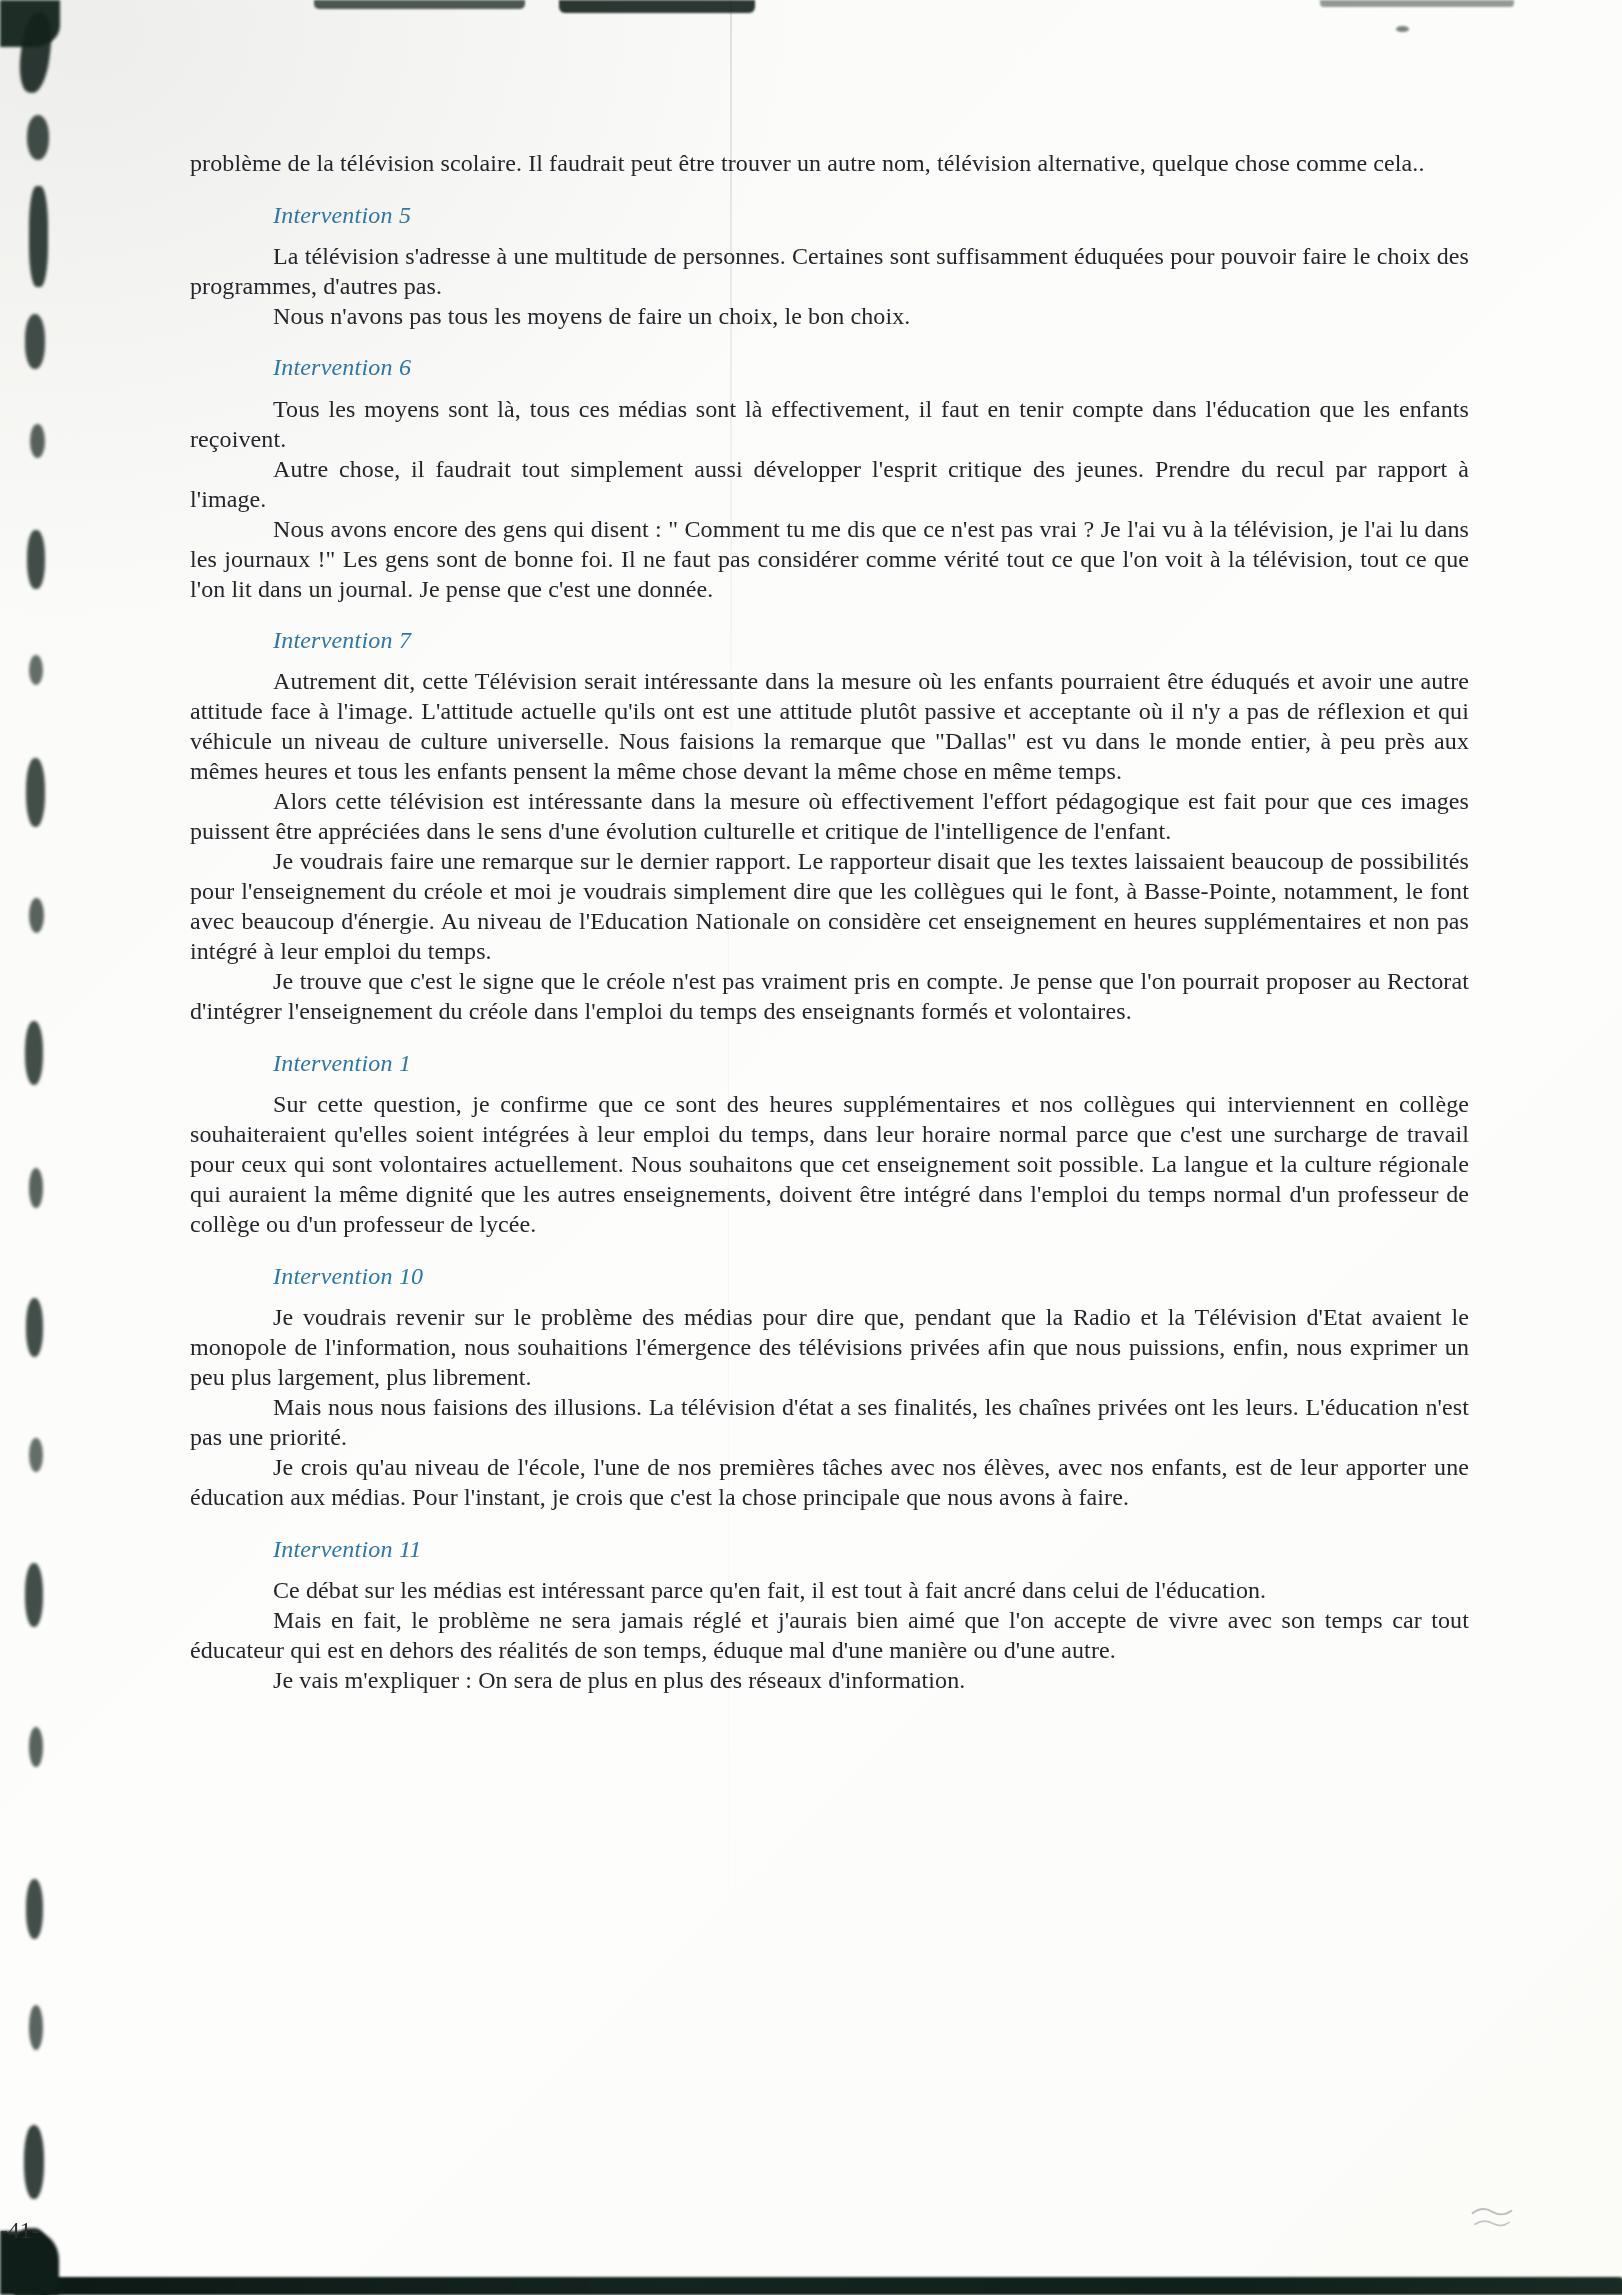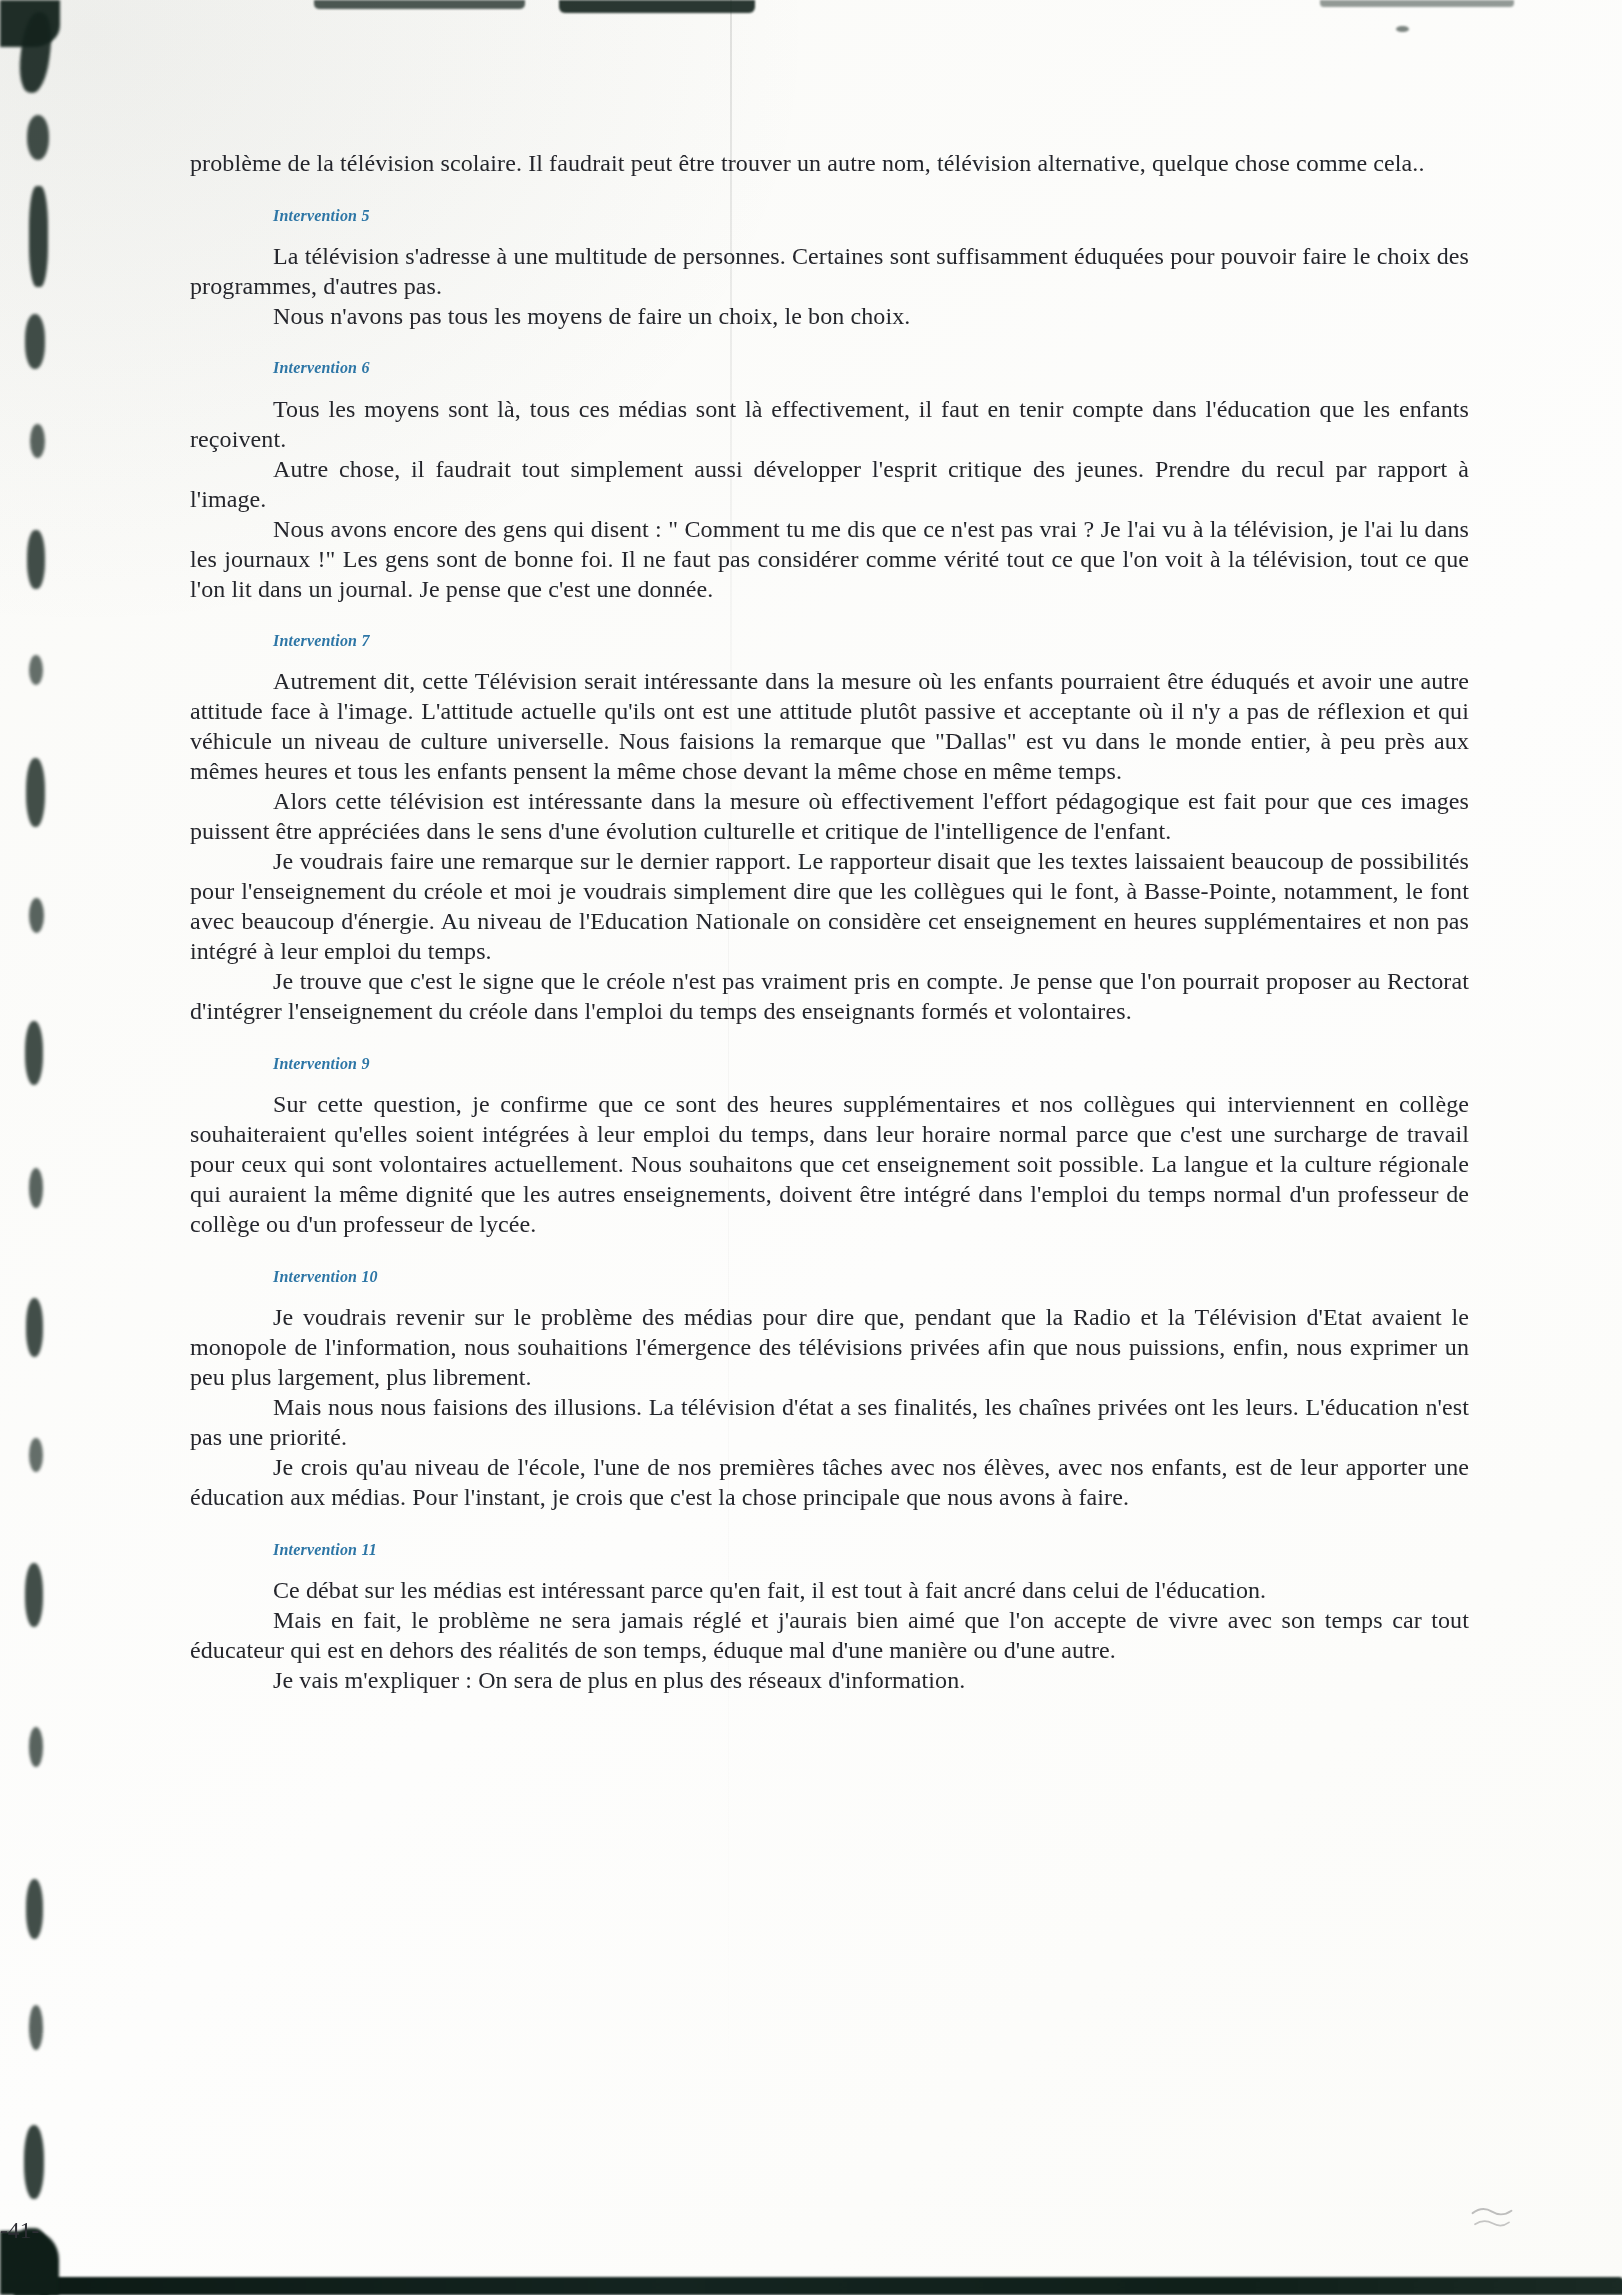--- a/index.html
+++ b/index.html
@@ -106,24 +106,24 @@
   .para {
     margin: 0;
     text-align: justify;
     text-indent: 83px;
   }
   .no-indent {
     text-indent: 0;
   }
   .intervention-heading {
     margin: 22.6px 0 10.8px 83px;
-    font-size: 16px;
+    font-size: 24px;
     line-height: 29.4px;
     font-style: italic;
-    font-weight: 700;
+    font-weight: 400;
     color: var(--accent, #2d76a6);
     letter-spacing: 0.2px;
   }
   .page-number {
     position: absolute;
     left: 0;
     right: 12px;
     top: 2217px;
     font-size: 23.6px;
     color: #2c2d33;
@@ -193,21 +193,21 @@
         <section>
           <h2 class="intervention-heading">Intervention 7</h2>
           <p class="para">Autrement dit, cette Télévision serait intéressante dans la mesure où les enfants pourraient être éduqués et avoir une autre attitude face à l'image. L'attitude actuelle qu'ils ont est une attitude plutôt passive et acceptante où il n'y a pas de réflexion et qui véhicule un niveau de culture universelle. Nous faisions la remarque que "Dallas" est vu dans le monde entier, à peu près aux mêmes heures et tous les enfants pensent la même chose devant la même chose en même temps.</p>
           <p class="para">Alors cette télévision est intéressante dans la mesure où effectivement l'effort pédagogique est fait pour que ces images puissent être appréciées dans le sens d'une évolution culturelle et critique de l'intelligence de l'enfant.</p>
         </section>
         <section>
           <p class="para">Je voudrais faire une remarque sur le dernier rapport. Le rapporteur disait que les textes laissaient beaucoup de possibilités pour l'enseignement du créole et moi je voudrais simplement dire que les collègues qui le font, à Basse-Pointe, notamment, le font avec beaucoup d'énergie. Au niveau de l'Education Nationale on considère cet enseignement en heures supplémentaires et non pas intégré à leur emploi du temps.</p>
           <p class="para">Je trouve que c'est le signe que le créole n'est pas vraiment pris en compte. Je pense que l'on pourrait proposer au Rectorat d'intégrer l'enseignement du créole dans l'emploi du temps des enseignants formés et volontaires.</p>
         </section>
         <section>
-          <h2 class="intervention-heading">Intervention 9</h2>
+          <h2 class="intervention-heading">Intervention 1</h2>
           <p class="para">Sur cette question, je confirme que ce sont des heures supplémentaires et nos collègues qui interviennent en collège souhaiteraient qu'elles soient intégrées à leur emploi du temps, dans leur horaire normal parce que c'est une surcharge de travail pour ceux qui sont volontaires actuellement. Nous souhaitons que cet enseignement soit possible. La langue et la culture régionale qui auraient la même dignité que les autres enseignements, doivent être intégré dans l'emploi du temps normal d'un professeur de collège ou d'un professeur de lycée.</p>
         </section>
         <section>
           <h2 class="intervention-heading">Intervention 10</h2>
           <p class="para">Je voudrais revenir sur le problème des médias pour dire que, pendant que la Radio et la Télévision d'Etat avaient le monopole de l'information, nous souhaitions l'émergence des télévisions privées afin que nous puissions, enfin, nous exprimer un peu plus largement, plus librement.</p>
           <p class="para">Mais nous nous faisions des illusions. La télévision d'état a ses finalités, les chaînes privées ont les leurs.  L'éducation n'est pas une priorité.</p>
           <p class="para">Je crois qu'au niveau de l'école, l'une de nos premières tâches avec nos élèves, avec nos enfants, est de leur apporter une éducation aux médias. Pour l'instant, je crois que c'est la chose principale que nous avons à faire.</p>
         </section>
         <section>
           <h2 class="intervention-heading">Intervention 11</h2>

